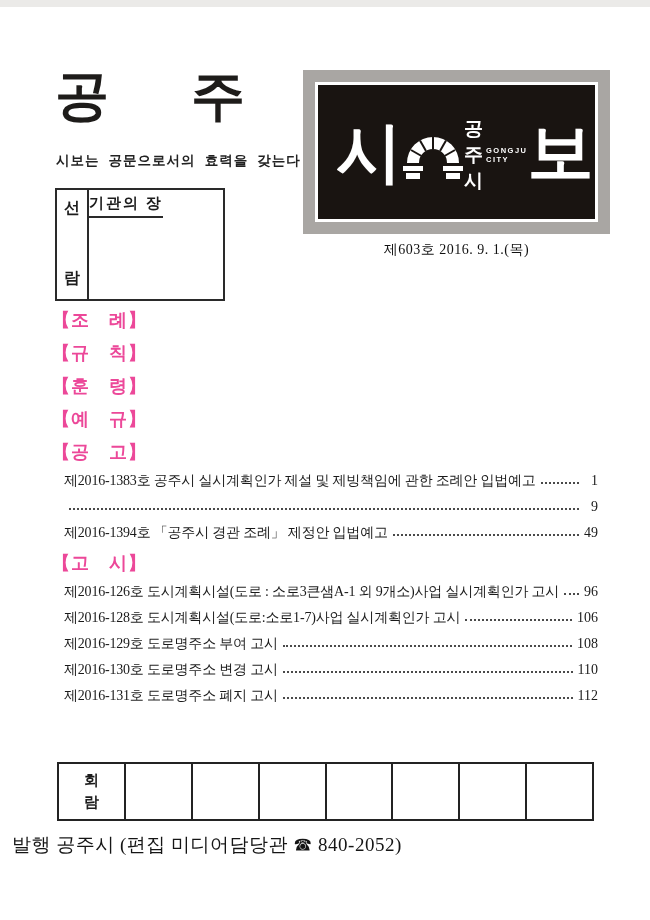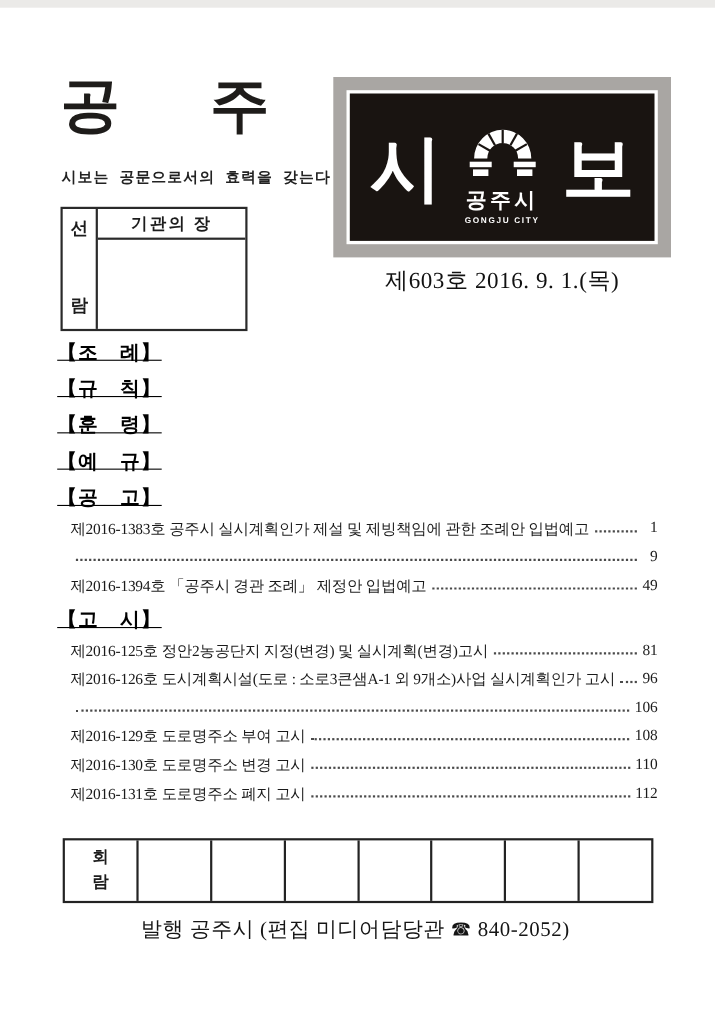--- a/index.html
+++ b/index.html
@@ -42,21 +42,21 @@
     display: flex;
     background: #fff;
   }
   .review-left {
     width: 32px; border-right: 2px solid #2a2a2a;
     display: flex; flex-direction: column;
     justify-content: space-between; align-items: center;
     padding: 8px 0 10px 0;
     font-size: 16px; font-weight: bold;
   }
-  .review-right { flex: 1; display: flex; flex-direction: column; }
+  .review-right { flex: 1; display: flex; flex-direction: row; }
   .review-header {
     height: 28px; border-bottom: 2px solid #2a2a2a;
     display: flex; align-items: center; justify-content: center;
     font-size: 15px; font-weight: bold; letter-spacing: 2px;
   }
   .review-body { flex: 1; }
 
   
   .logo-frame {
     position: absolute; left: 303px; top: 70px;
@@ -68,49 +68,48 @@
   .logo-black {
     background: #191411; width: 100%; height: 100%;
     display: flex; align-items: center; justify-content: space-between;
     padding: 0 18px;
   }
   .logo-char {
     color: #ffffff; font-family: "Liberation Sans", "DejaVu Sans", sans-serif;
     font-size: 66px; font-weight: bold; line-height: 1;
   }
   .logo-center {
-    display: flex; flex-direction: column; align-items: center;
+    display: flex; align-items: center;
     transform: translateY(2px);
   }
   .logo-city-kr {
     color: #ffffff; font-family: "Liberation Sans", "DejaVu Sans", sans-serif;
     font-size: 19px; font-weight: bold; letter-spacing: 3px; margin-top: 2px;
   }
   .logo-city-en {
     color: #ffffff; font-family: Liberation Sans, sans-serif;
     font-size: 7.5px; font-weight: bold; letter-spacing: 1.5px; margin-top: 1px;
   }
 
   .issue-line {
     position: absolute; left: 303px; top: 241px;
     width: 307px; text-align: center;
-    font-size: 21px; letter-spacing: 0.5px; color: #111;
+    font-size: 14px; letter-spacing: 0.5px; color: #111;
     white-space: nowrap;
   }
 
   
   .toc {
     position: absolute; left: 52px; top: 303px;
     width: 546px;
   }
   .toc-header {
     height: 33px; display: flex; align-items: center;
-    font-size: 18px; font-weight: bold; color: #000000;
+    font-size: 18px; font-weight: bold; color: #ec4899;
     letter-spacing: 1px;
-    text-decoration: underline;
   }
   .toc-entry {
     height: 26px; display: flex; align-items: center;
     font-size: 14px; color: #1a1a1a;
     padding-left: 12px; white-space: nowrap;
   }
   .toc-entry .entry-text { flex: 0 1 auto; overflow: hidden; letter-spacing: -0.2px; }
   .toc-entry .leader {
     flex: 1 1 auto; min-width: 10px; height: 0;
     border-bottom: 2px dotted #4a4a4a;
@@ -126,22 +125,22 @@
     display: flex; background: #fff;
   }
   .circ-cell { flex: 1; border-left: 2px solid #232323; }
   .circ-cell:first-child { border-left: none; }
   .circ-label {
     display: flex; flex-direction: column; align-items: center; justify-content: center;
     font-size: 15px; font-weight: bold; line-height: 1.45;
   }
 
   .footer-line {
-    position: absolute; left: 0; top: 832px;
-    width: 518px; text-align: right;
+    position: absolute; left: 12px; top: 832px;
+    width: 518px; text-align: left;
     font-size: 19px; letter-spacing: 0.5px; color: #151515;
   }
 </style>
 </head>
 <body>
 
 <div class="page">
   <div class="scan-edge"></div>
 
   <div class="main-title">공 주 시</div>
@@ -207,30 +206,26 @@
     </div>
     <div class="toc-entry">
       <span class="entry-text">제2016-1394호 「공주시 경관 조례」 제정안 입법예고</span>
       <span class="leader"></span>
       <span class="entry-page">49</span>
     </div>
 
     <div class="toc-header">【고　시】</div>
 
     <div class="toc-entry">
-      <span class="entry-text">제2016-125호 정안2농공단지 지정(변경) 및 실시계획(변경)고시</span>
-      <span class="leader"></span>
-      <span class="entry-page">81</span>
-    </div>
-    <div class="toc-entry">
       <span class="entry-text">제2016-126호 도시계획시설(도로 : 소로3큰샘A-1 외 9개소)사업 실시계획인가 고시</span>
       <span class="leader"></span>
       <span class="entry-page">96</span>
     </div>
     <div class="toc-entry">
+      <span class="entry-text">제2016-128호 도시계획시설(도로:소로1-7)사업 실시계획인가 고시</span>
       <span class="leader"></span>
       <span class="entry-page">106</span>
     </div>
     <div class="toc-entry">
       <span class="entry-text">제2016-129호 도로명주소 부여 고시</span>
       <span class="leader"></span>
       <span class="entry-page">108</span>
     </div>
     <div class="toc-entry">
       <span class="entry-text">제2016-130호 도로명주소 변경 고시</span>

